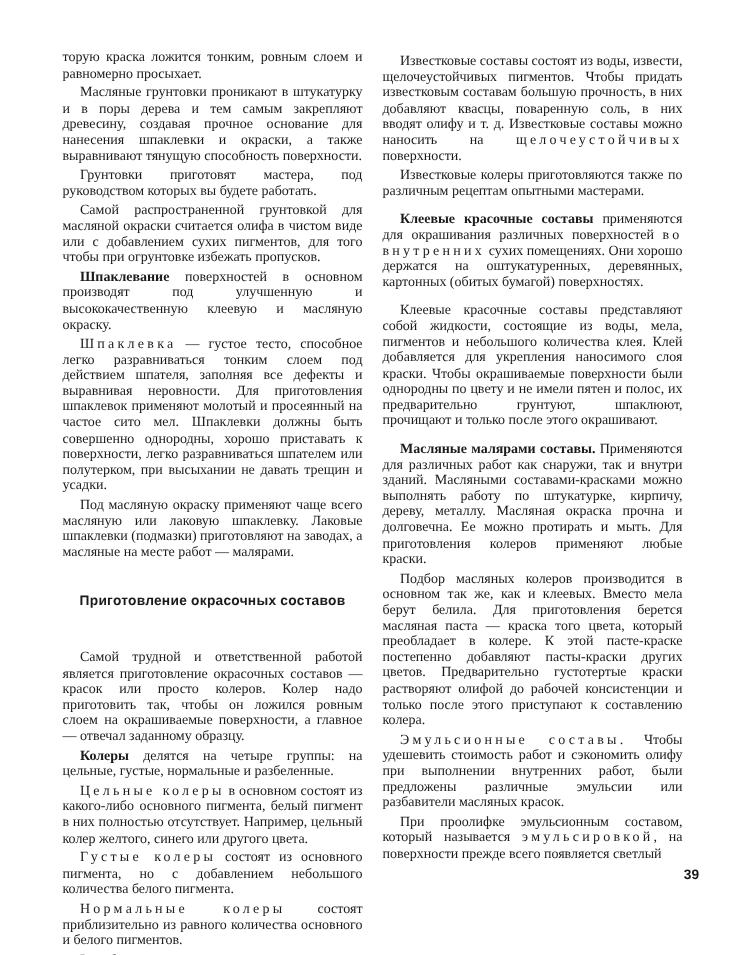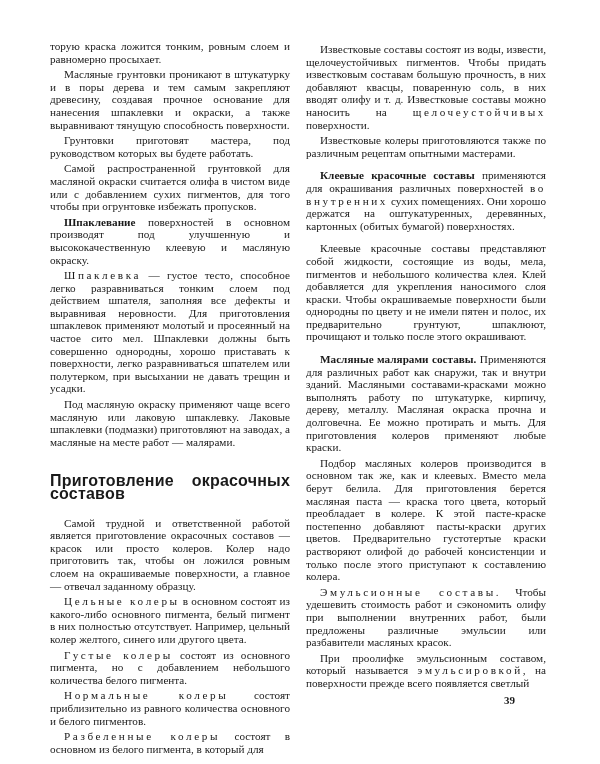--- a/index.html
+++ b/index.html
@@ -14,41 +14,42 @@
     .col-left { left: 50px; }
     .col-right { left: 306px; }
     .col p { margin: 0; text-indent: 14px; hyphens: auto; }
     .col p.cont { text-indent: 0; }
     .col p.gap { margin-top: 3px; }
     .col p.gapbig { margin-top: 10px; }
     b { font-weight: bold; }
     .sp { letter-spacing: 2.6px; }
     .heading {
       font-family: "Liberation Sans", "DejaVu Sans", sans-serif;
-      font-weight: bold; font-size: 16px; 
-      margin: 27px 0 16px 0; letter-spacing: 0.2px; text-indent: 0;
+      font-weight: bold; font-size: 11px; text-align: center;
+      margin: 27px 0 32px 0; letter-spacing: 0.2px; text-indent: 0;
     }
     .page-number {
-      position: absolute; left: 504px; top: 694px;
-      font-family: Liberation Serif, serif; font-weight: bold; font-size: 11px;
+      position: absolute; left: 547px; top: 694px;
+      font-family: Liberation Sans, sans-serif; font-weight: bold; font-size: 11px;
     }
   </style>
 </head>
 <body>
 
 <div class="col col-left">
   <p class="cont">торую краска ложится тонким, ровным слоем и равномерно просыхает.</p>
   <p class="gap">Масляные грунтовки проникают в штукатурку и в поры дерева и тем самым закрепляют древесину, создавая прочное основание для нанесения шпаклевки и окраски, а также выравнивают тянущую способность поверхности.</p>
   <p class="gap">Грунтовки приготовят мастера, под руководством которых вы будете работать.</p>
   <p class="gap">Самой распространенной грунтовкой для масляной окраски считается олифа в чистом виде или с добавлением сухих пигментов, для того чтобы при огрунтовке избежать пропусков.</p>
   <p class="gap"><b>Шпаклевание</b><span> поверхностей в основном производят под улучшенную и высококачественную клеевую и масляную окраску.</span></p>
   <p class="gap"><span class="sp">Шпаклевка</span><span> — густое тесто, способное легко разравниваться тонким слоем под действием шпателя, заполняя все дефекты и выравнивая неровности. Для приготовления шпаклевок применяют молотый и просеянный на частое сито мел. Шпаклевки должны быть совершенно однородны, хорошо приставать к поверхности, легко разравниваться шпателем или полутерком, при высыхании не давать трещин и усадки.</span></p>
   <p class="gap">Под масляную окраску применяют чаще всего масляную или лаковую шпаклевку. Лаковые шпаклевки (подмазки) приготовляют на заводах, а масляные на месте работ — малярами.</p>
   <div class="heading">Приготовление окрасочных составов</div>
   <p>Самой трудной и ответственной работой является приготовление окрасочных составов — красок или просто колеров. Колер надо приготовить так, чтобы он ложился ровным слоем на окрашиваемые поверхности, а главное — отвечал заданному образцу.</p>
+  <p class="gap"><b>Колеры</b><span> делятся на четыре группы: на цельные, густые, нормальные и разбеленные.</span></p>
   <p class="gap"><span class="sp">Цельные колеры</span><span> в основном состоят из какого-либо основного пигмента, белый пигмент в них полностью отсутствует. Например, цельный колер желтого, синего или другого цвета.</span></p>
   <p class="gap"><span class="sp">Густые колеры</span><span> состоят из основного пигмента, но с добавлением небольшого количества белого пигмента.</span></p>
   <p class="gap"><span class="sp">Нормальные колеры</span><span> состоят приблизительно из равного количества основного и белого пигментов.</span></p>
   <p class="gap"><span class="sp">Разбеленные колеры</span><span> состоят в основном из белого пигмента, в который для</span></p>
 </div>
 
 <div class="col col-right">
   <p class="gap"><span>Известковые составы состоят из воды, извести, щелочеустойчивых пигментов. Чтобы придать известковым составам большую прочность, в них добавляют квасцы, поваренную соль, в них вводят олифу и т. д. Известковые составы можно наносить на </span><span class="sp">щелочеустойчивых</span><span> поверхности.</span></p>
   <p class="gap">Известковые колеры приготовляются также по различным рецептам опытными мастерами.</p>
   <p class="gapbig"><b>Клеевые красочные составы</b><span> применяются для окрашивания различных поверхностей </span><span class="sp">во внутренних</span><span> сухих помещениях. Они хорошо держатся на оштукатуренных, деревянных, картонных (обитых бумагой) поверхностях.</span></p>

